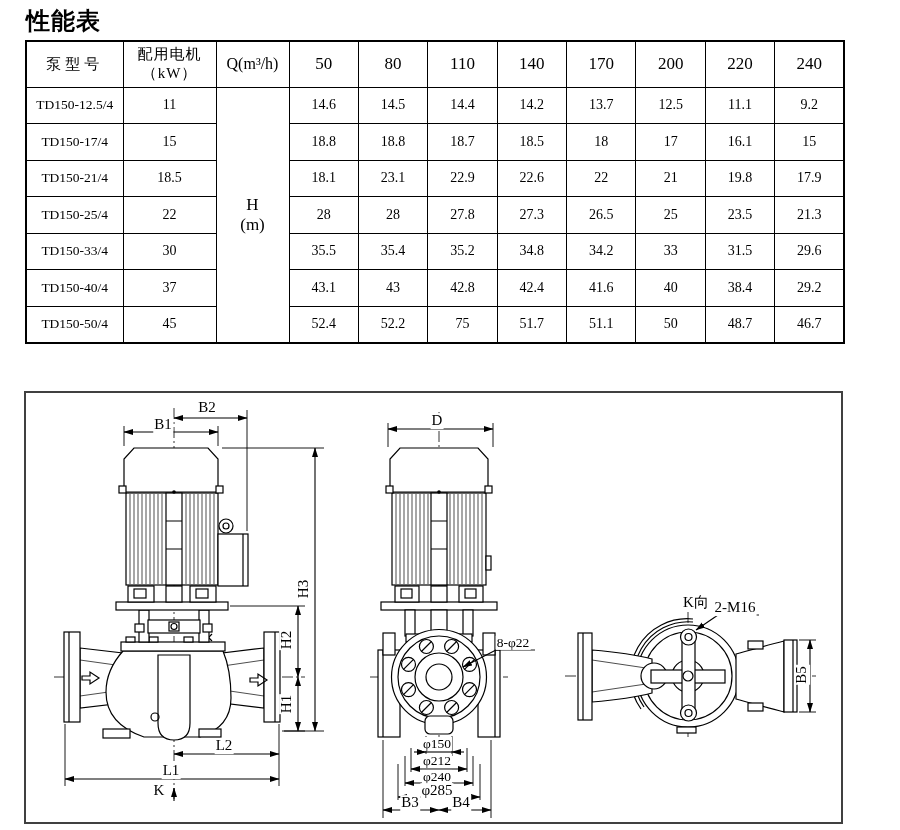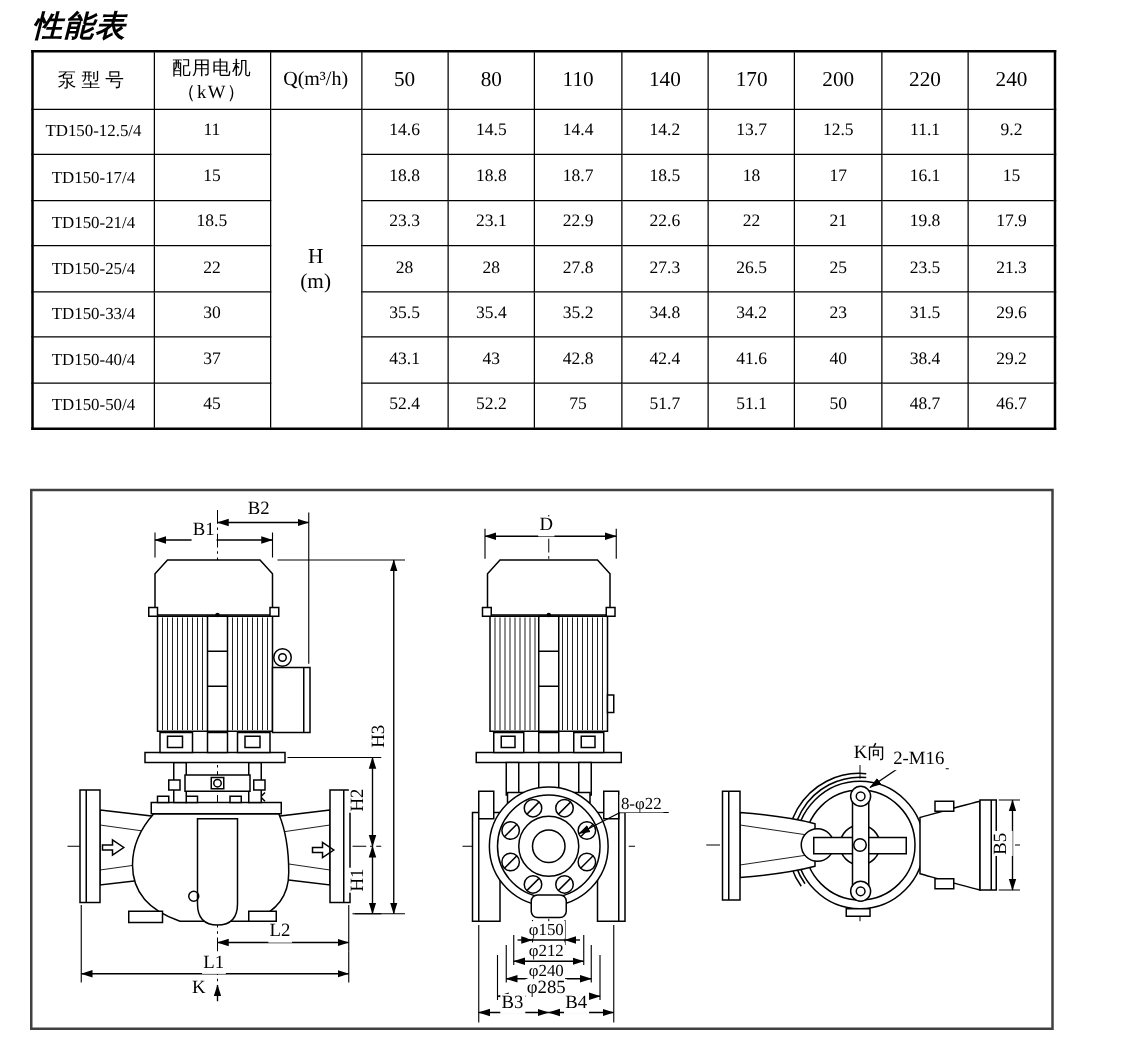--- a/index.html
+++ b/index.html
@@ -1,20 +1,20 @@
 <!DOCTYPE html>
 <html><head>
 <meta charset="utf-8">
 <style>
   html,body{margin:0;padding:0;background:#fff;}
   #page{position:relative;width:900px;height:830px;background:#fff;color:#000;
         font-family:"Liberation Serif",serif;overflow:hidden;}
   
   #title{position:absolute;left:26px;top:5px;font-family:"Liberation Sans",sans-serif;
-         font-weight:bold;font-size:24px;letter-spacing:1px;font-style:italic;}
+         font-weight:bold;font-size:24px;letter-spacing:1px;}
   
   #perf{position:absolute;left:25px;top:40px;border-collapse:collapse;table-layout:fixed;
         width:818px;border:2px solid #000;}
   #perf th,#perf td{border:1.6px solid #000;text-align:center;vertical-align:middle;
         padding:0;font-weight:normal;background:#fff;}
   #perf thead tr{height:46px;margin-top:24px;}
   #perf tbody tr{height:36.5px;padding-left:29px;}
   .c-model{width:97px;} .c-motor{width:93px;} .c-q{width:73px;} .cf{width:69.4px;}
   th.hdr-cn{font-size:15px;letter-spacing:4px;}
   th.hdr-motor{font-size:15px;letter-spacing:1px;}
@@ -103,21 +103,21 @@
           <td class="val-cell">18.7</td>
           <td class="val-cell">18.5</td>
           <td class="val-cell">18</td>
           <td class="val-cell">17</td>
           <td class="val-cell">16.1</td>
           <td class="val-cell">15</td>
         </tr>
         <tr>
           <td class="model-cell">TD150-21/4</td>
           <td class="motor-cell">18.5</td>
-          <td class="val-cell">23.3</td>
+          <td class="val-cell">18.1</td>
           <td class="val-cell">23.1</td>
           <td class="val-cell">22.9</td>
           <td class="val-cell">22.6</td>
           <td class="val-cell">22</td>
           <td class="val-cell">21</td>
           <td class="val-cell">19.8</td>
           <td class="val-cell">17.9</td>
         </tr>
         <tr>
           <td class="model-cell">TD150-25/4</td>
@@ -132,21 +132,21 @@
           <td class="val-cell">21.3</td>
         </tr>
         <tr>
           <td class="model-cell">TD150-33/4</td>
           <td class="motor-cell">30</td>
           <td class="val-cell">35.5</td>
           <td class="val-cell">35.4</td>
           <td class="val-cell">35.2</td>
           <td class="val-cell">34.8</td>
           <td class="val-cell">34.2</td>
-          <td class="val-cell">23</td>
+          <td class="val-cell">33</td>
           <td class="val-cell">31.5</td>
           <td class="val-cell">29.6</td>
         </tr>
         <tr>
           <td class="model-cell">TD150-40/4</td>
           <td class="motor-cell">37</td>
           <td class="val-cell">43.1</td>
           <td class="val-cell">43</td>
           <td class="val-cell">42.8</td>
           <td class="val-cell">42.4</td>

